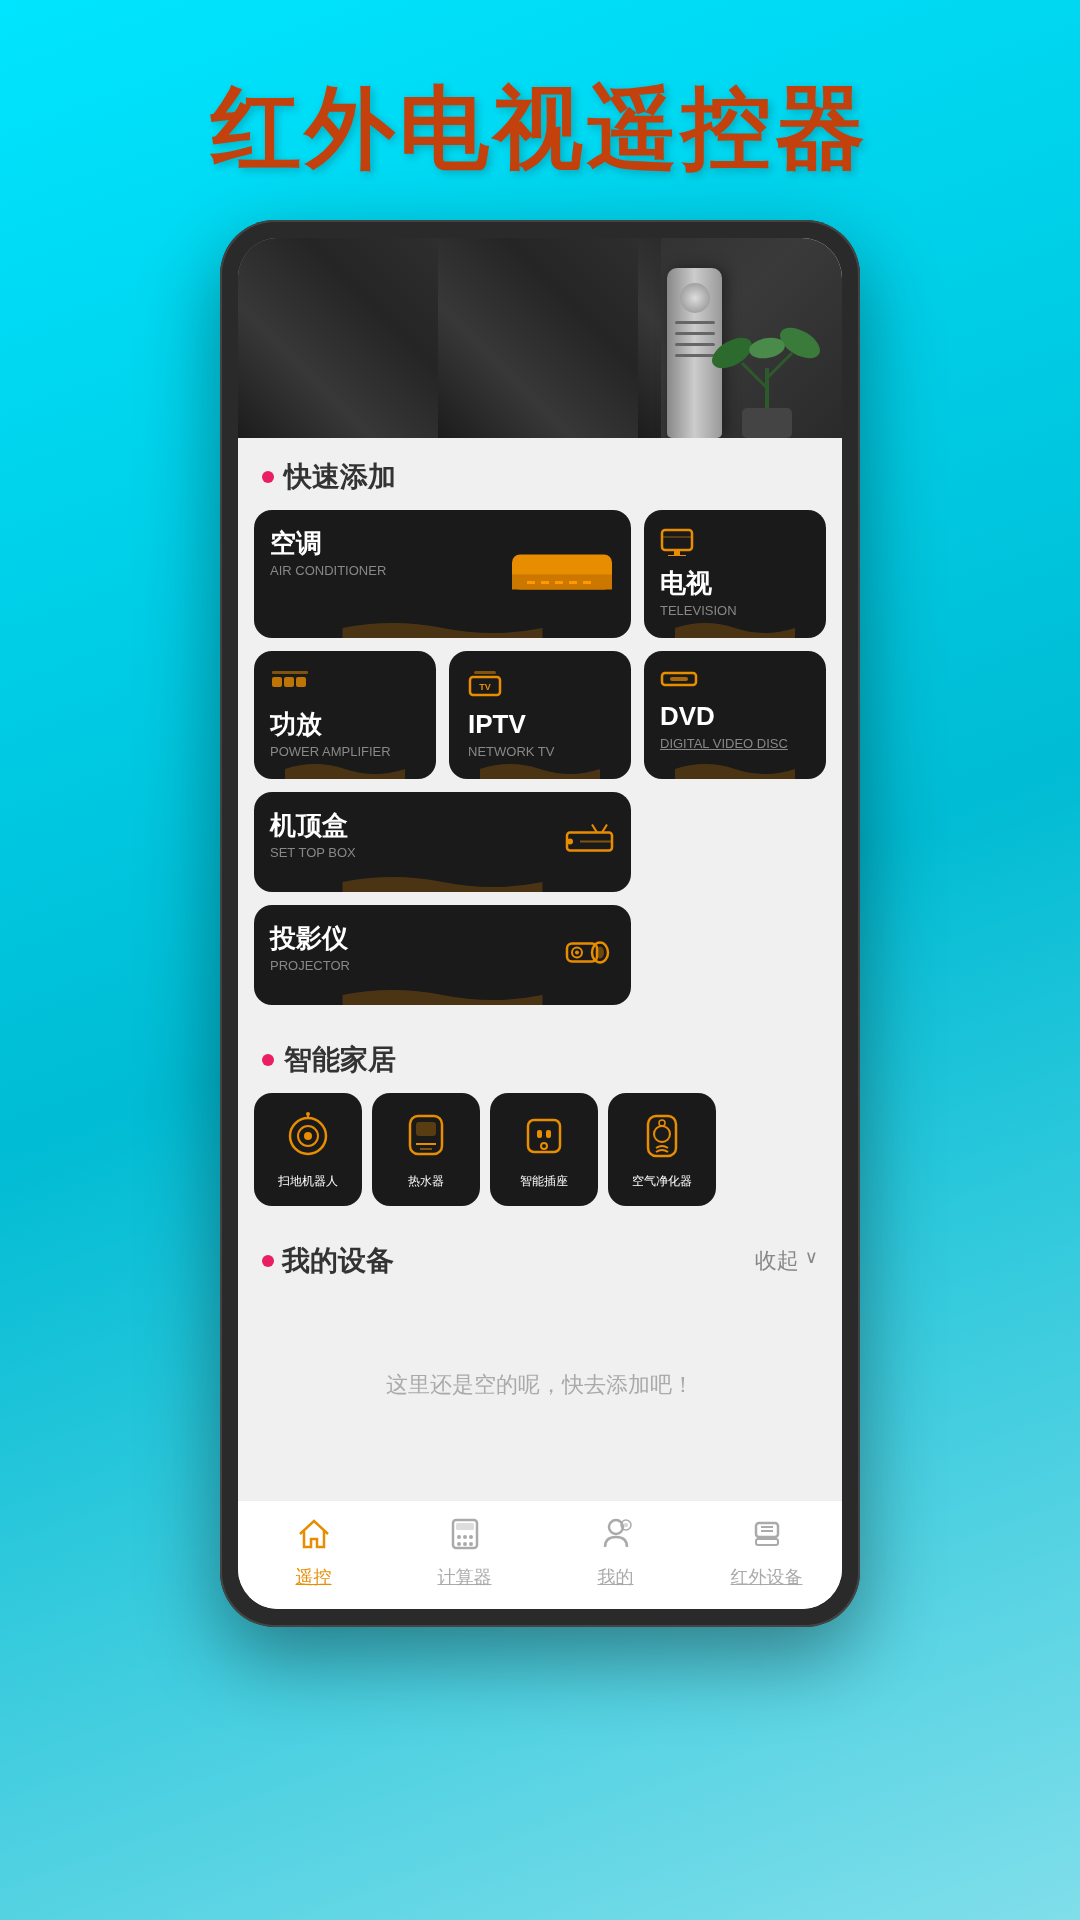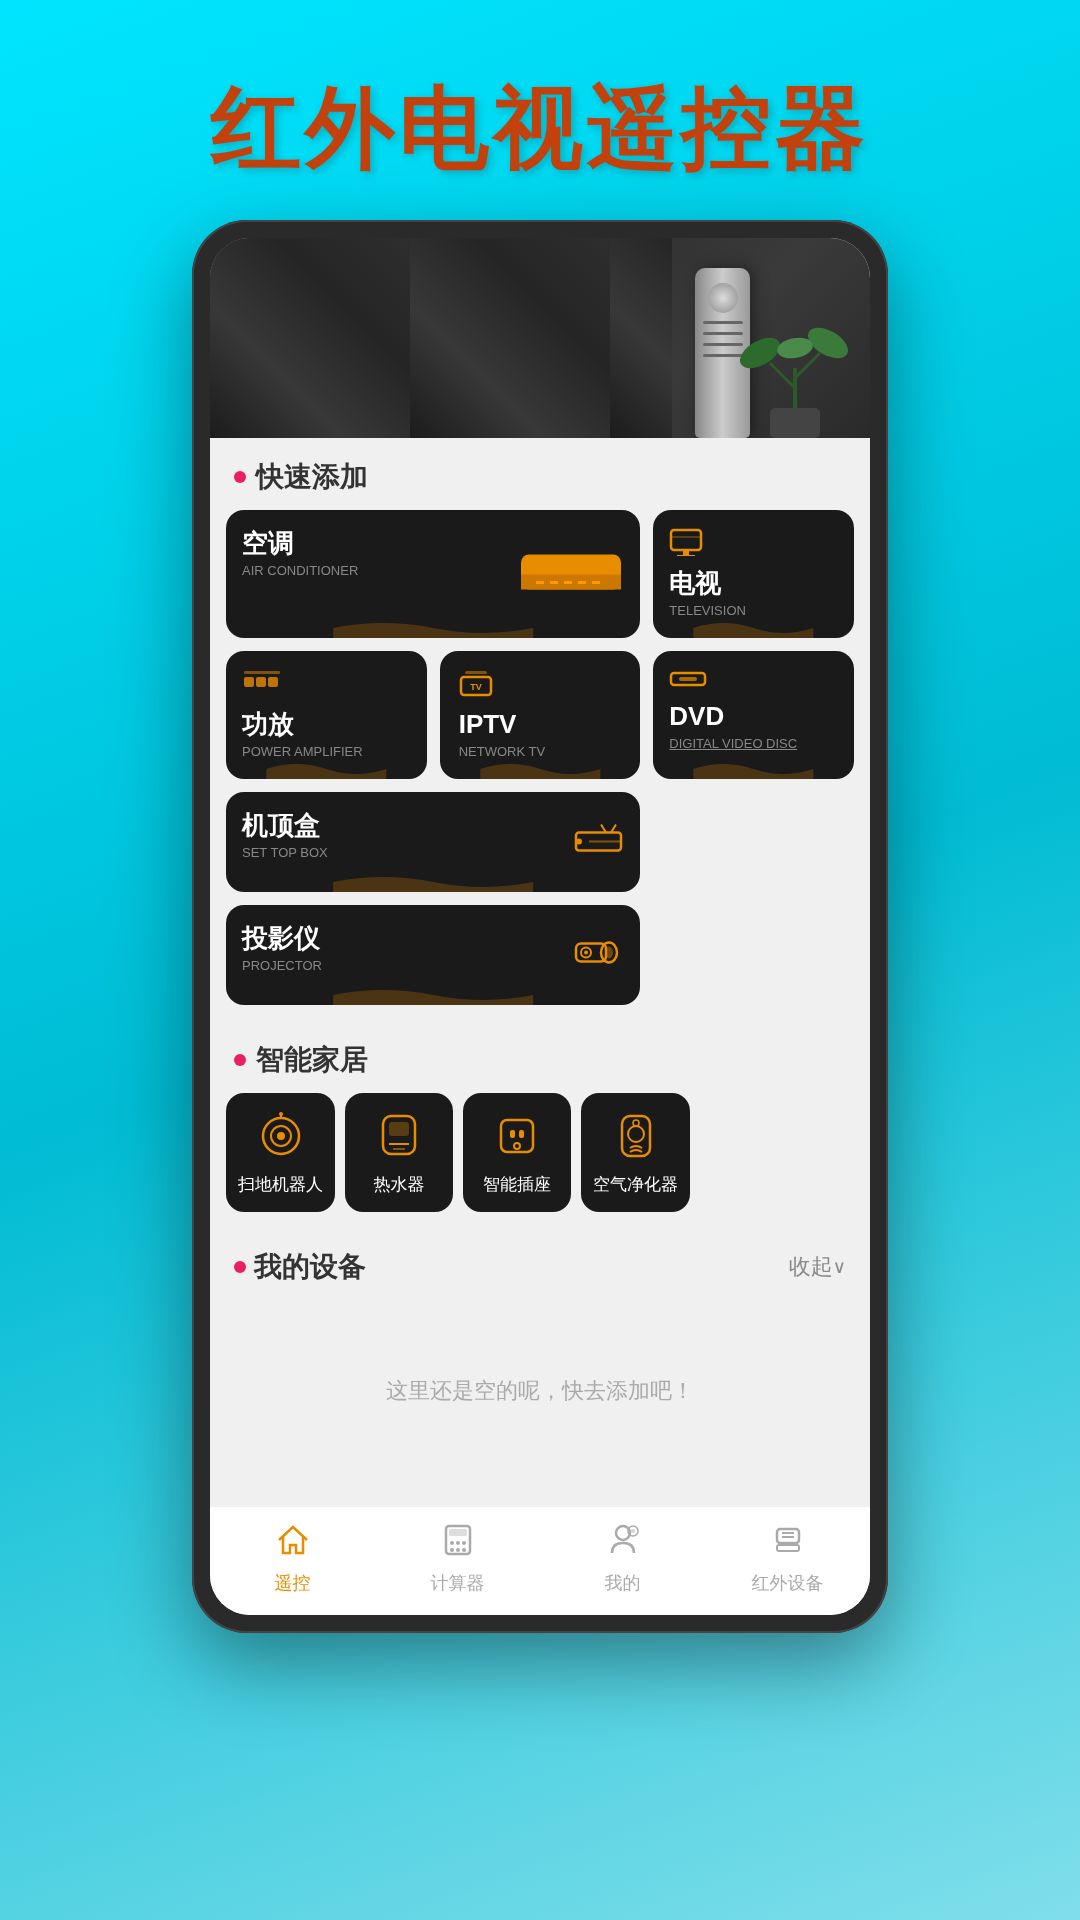--- a/index.html
+++ b/index.html
@@ -22,21 +22,21 @@
       letter-spacing: 4px;
     }
 
     .phone-wrapper {
       display: flex;
       justify-content: center;
       padding: 0 60px 60px;
     }
 
     .phone-frame {
-      width: 696px;
+      width: 640px;
       background: #2a2a2a;
       border-radius: 55px;
       padding: 18px;
       box-shadow: 0 30px 80px rgba(0,0,0,0.4), inset 0 0 0 2px #444;
       position: relative;
     }
 
     .phone-screen {
       background: #f0f0f0;
       border-radius: 40px;
@@ -134,21 +134,21 @@
       width: 54px;
       height: 54px;
       display: flex;
       align-items: center;
       justify-content: center;
       color: #e88c00;
       font-size: 28px;
     }
 
     .smart-device-name {
-      font-size: 17px;
+      font-size: 12px;
       color: white;
       text-align: center;
       white-space: nowrap;
     }
 
     
     .my-devices-header {
       display: flex;
       align-items: center;
       justify-content: space-between;
@@ -159,21 +159,21 @@
       display: flex;
       align-items: center;
       gap: 8px;
       font-size: 28px;
       font-weight: 600;
       color: #333;
     }
 
     .collapse-btn {
       display: flex;
-      align-items: center;
+      gap: 6px;
       font-size: 22px;
       color: #888;
       cursor: pointer;
     }
 
     .empty-tip {
       text-align: center;
       color: #aaa;
       font-size: 22px;
       padding: 80px 20px 100px;
@@ -201,20 +201,21 @@
       color: #888;
     }
 
     .nav-icon.active {
       color: #e88c00;
     }
 
     .nav-label {
       font-size: 18px;
       color: #aaa;
+      text-decoration: underline;
     }
 
     .nav-label.active {
       color: #e88c00;
     }
   </style>
 </head>
 <body>
 
 <div>

